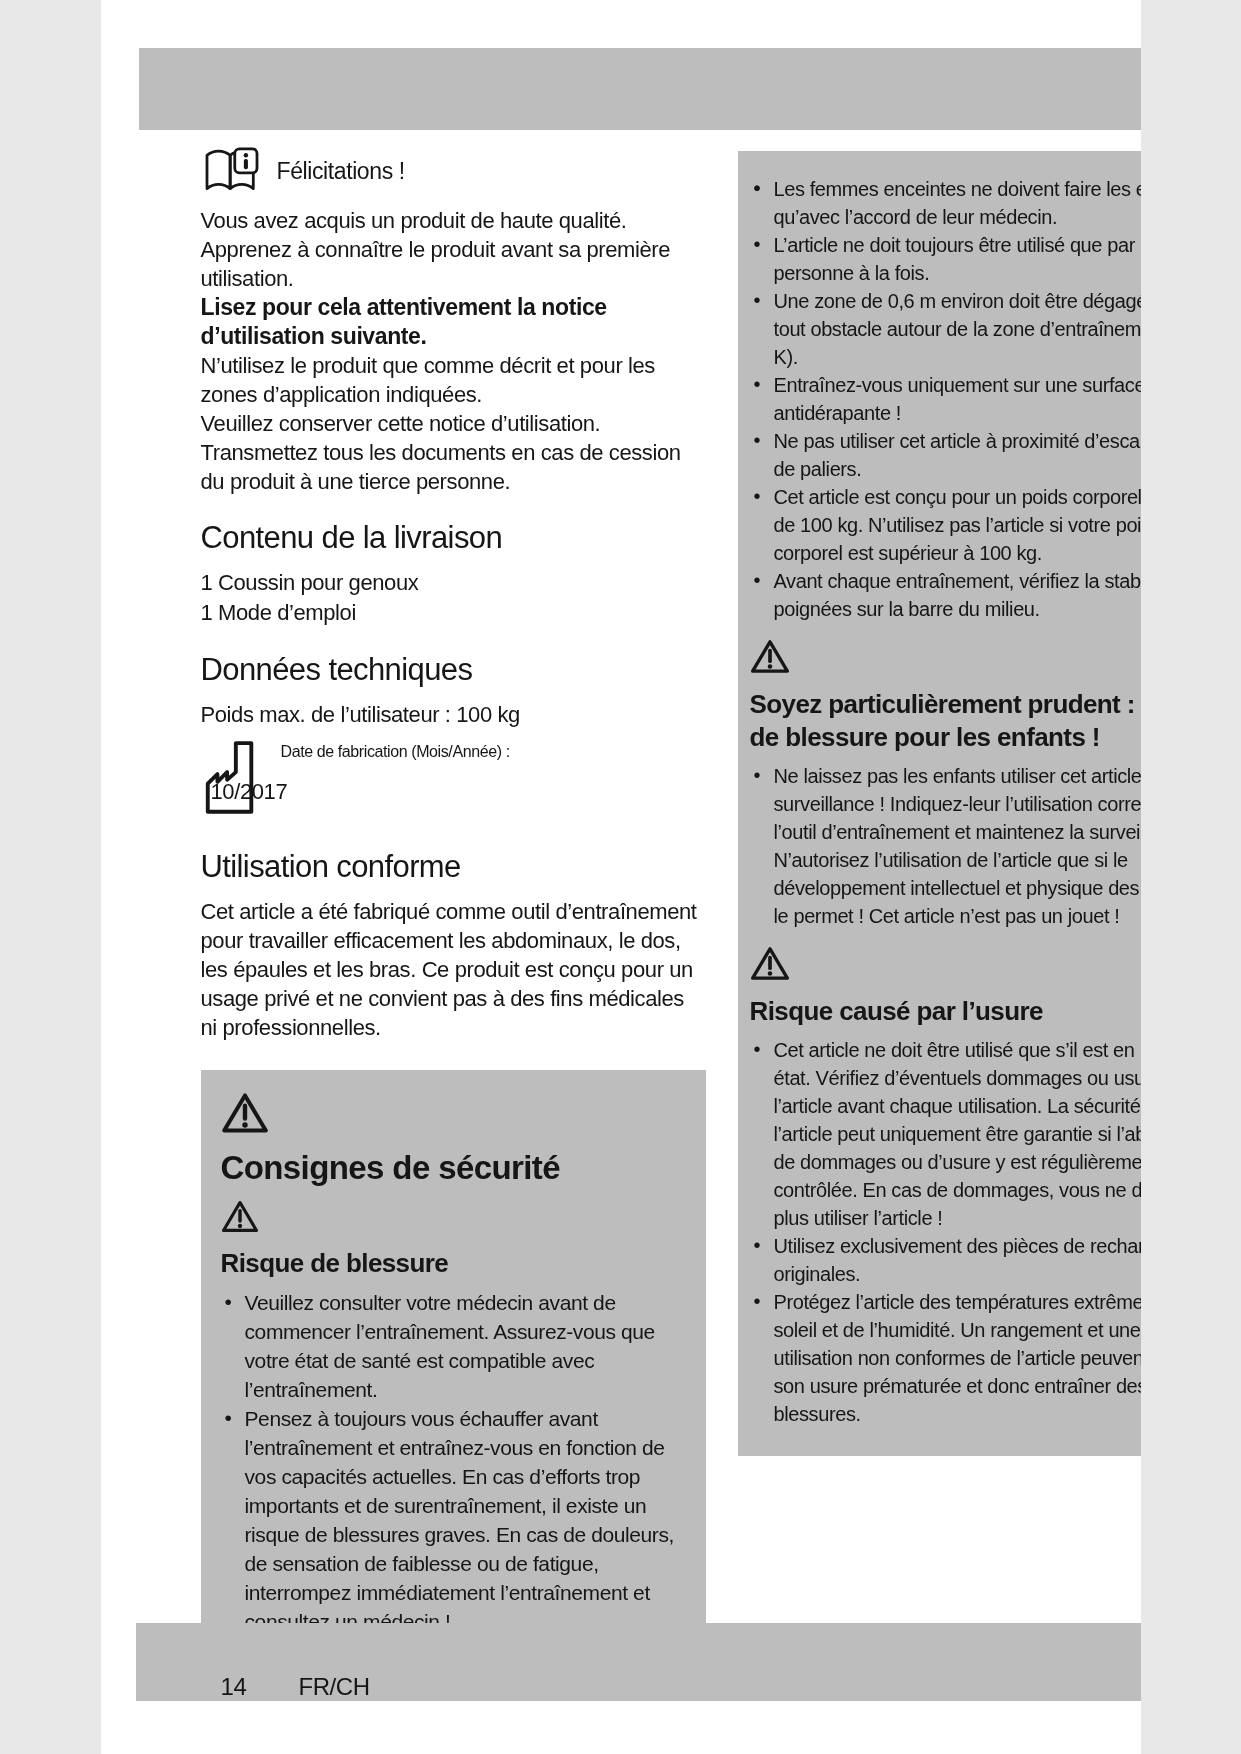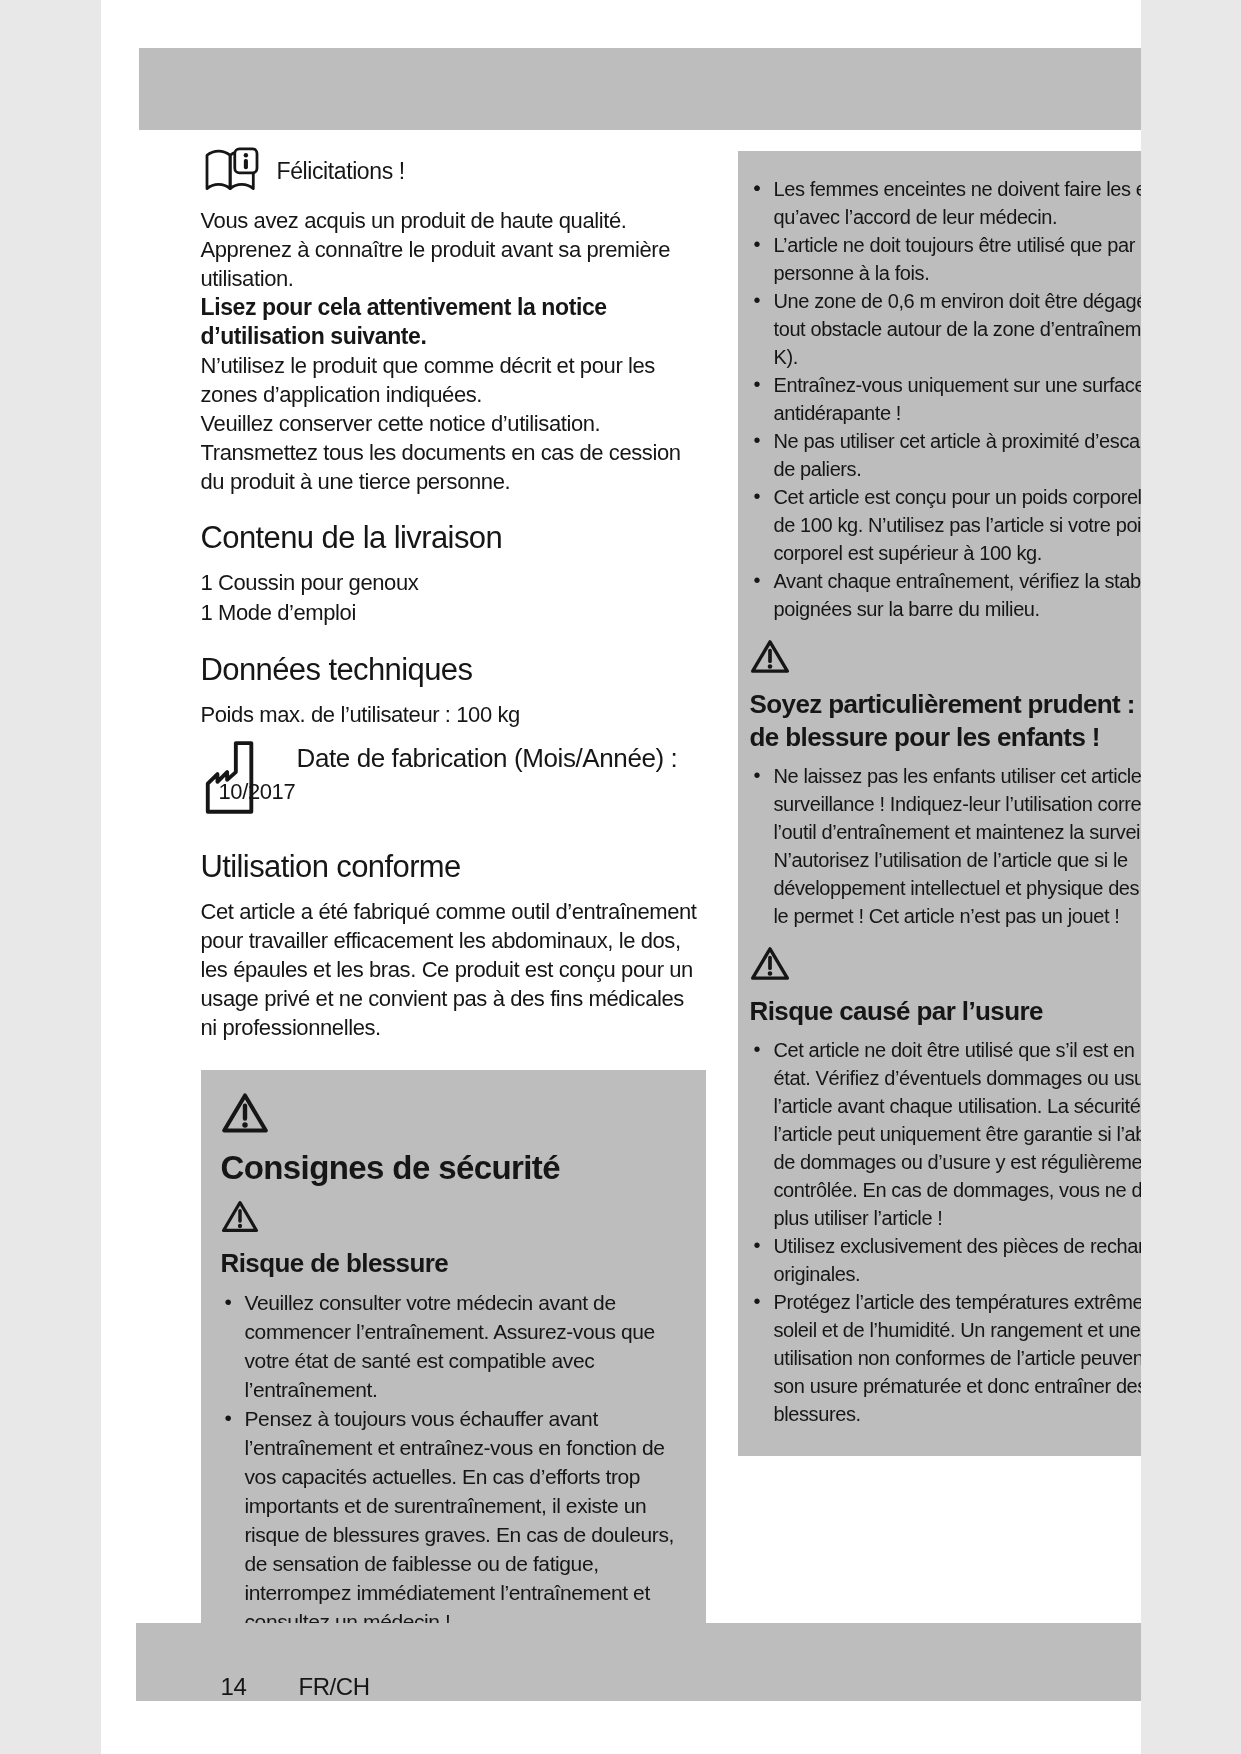--- a/index.html
+++ b/index.html
@@ -39,22 +39,22 @@
   ul.plain li{font-size:22px; line-height:30px;}
 
   ul.bullets li{
     position:relative; padding-left:24px;
     font-size:21px; line-height:29px;
   }
   .col-right ul.bullets li{font-size:20px; line-height:28px;}
   ul.bullets .blt{position:absolute; left:4px; top:-1px;}
 
   .fab-row{position:relative; height:92px; margin-top:4px;}
-  .fab-row .fab-label{position:absolute; left:96px; top:10px; font-size:26px;}
-  .fab-row .fab-date{position:absolute; left:18px; top:46px; font-size:22px; z-index:2;}
+  .fab-row .fab-label{position:absolute; left:80px; top:10px; font-size:16px;}
+  .fab-row .fab-date{position:absolute; left:10px; top:46px; font-size:22px; z-index:2;}
   .fab-row svg{position:absolute; left:0; top:2px;}
 
   .graybox{
     background:var(--box); box-sizing:border-box;
     padding:20px 20px 26px 20px; margin-top:28px;
   }
   .warn-head{display:flex; align-items:flex-start; gap:14px; margin:0 0 10px 0;flex-direction:column;}
   .warn-head .wtxt{font-weight:bold; letter-spacing:-0.6px;}
   .warn-head.big .wtxt{font-size:33px; line-height:40px;}
   .warn-head.small .wtxt{font-size:26px; line-height:33px;}

